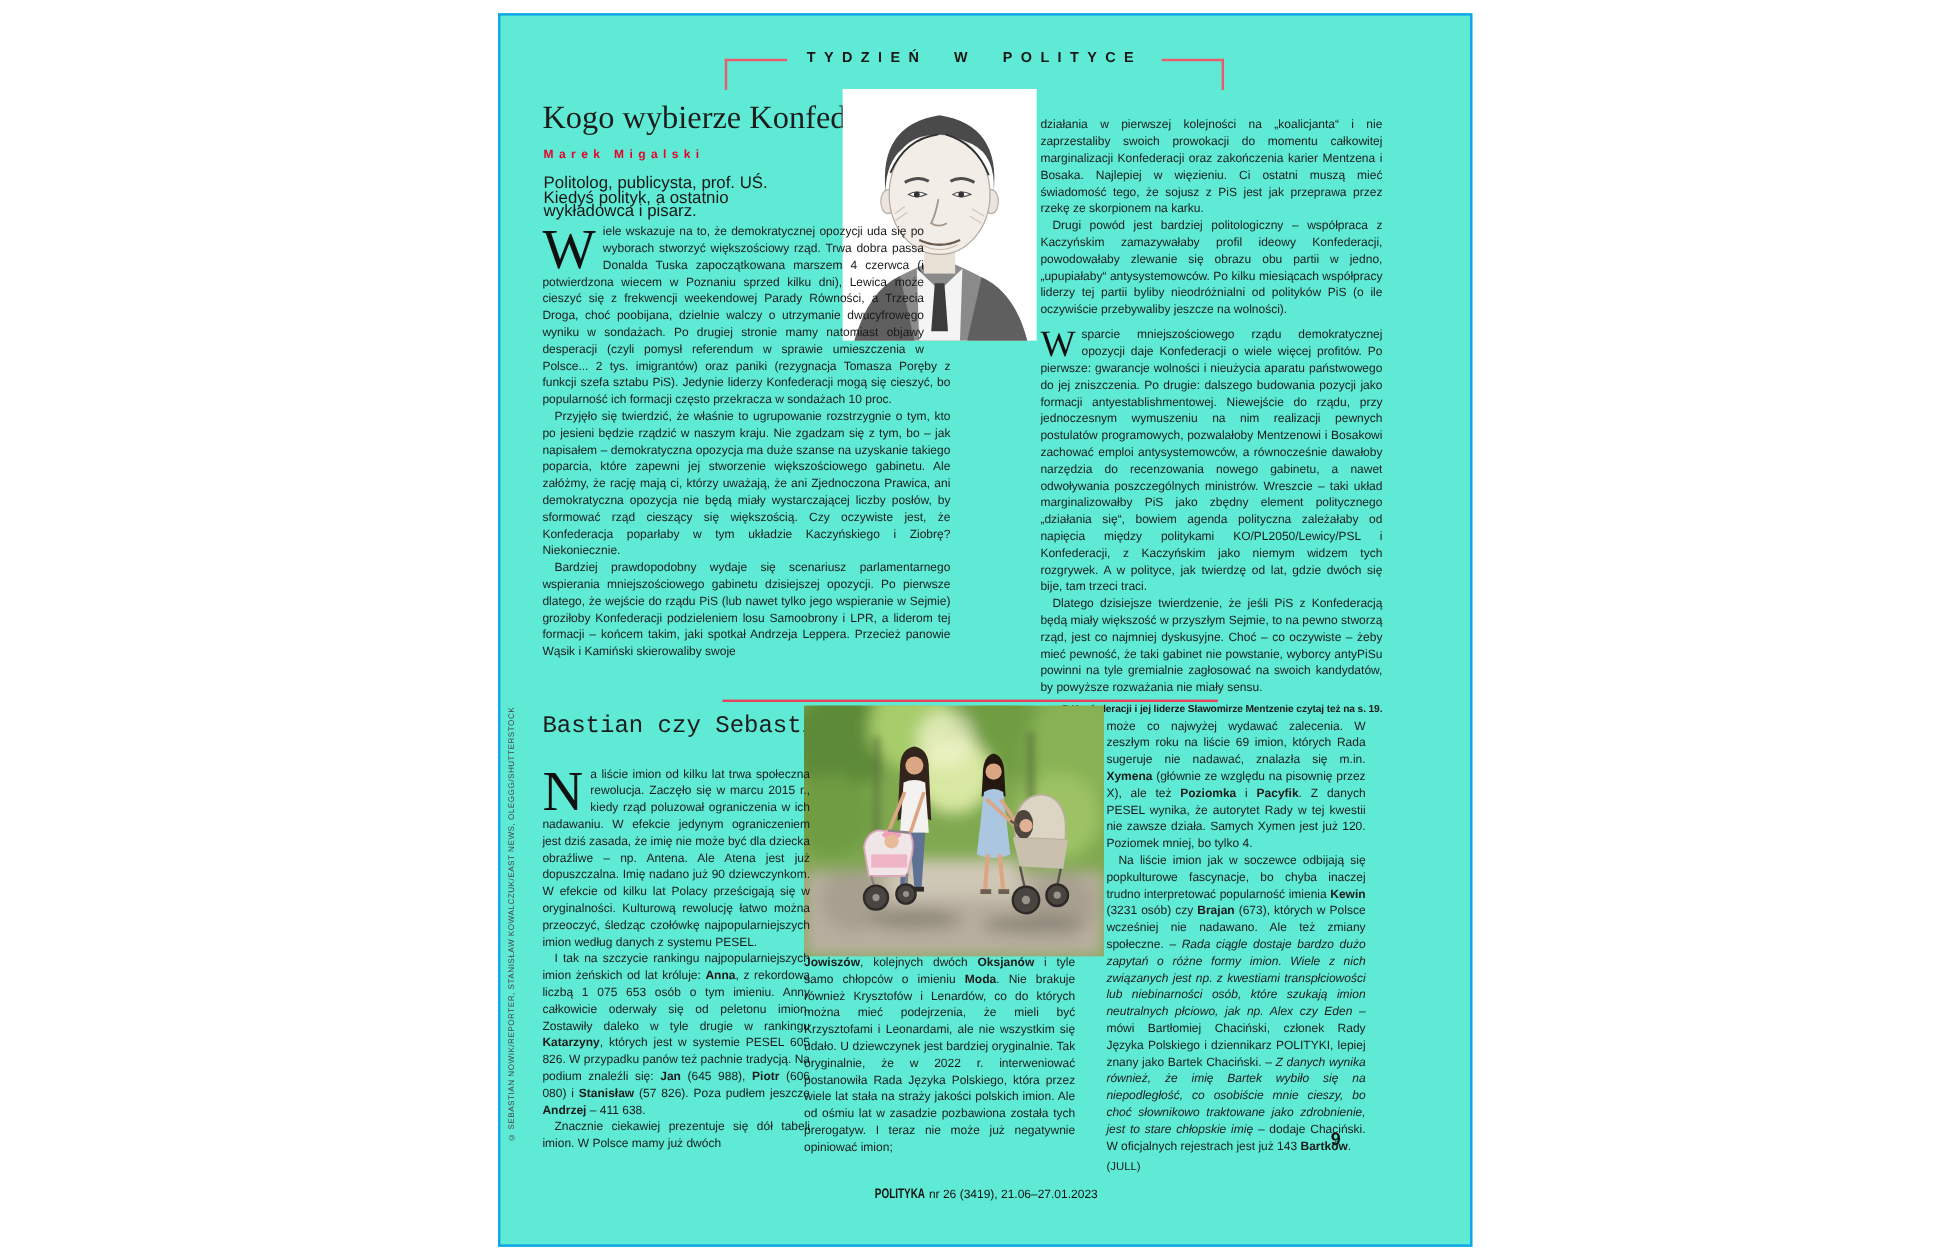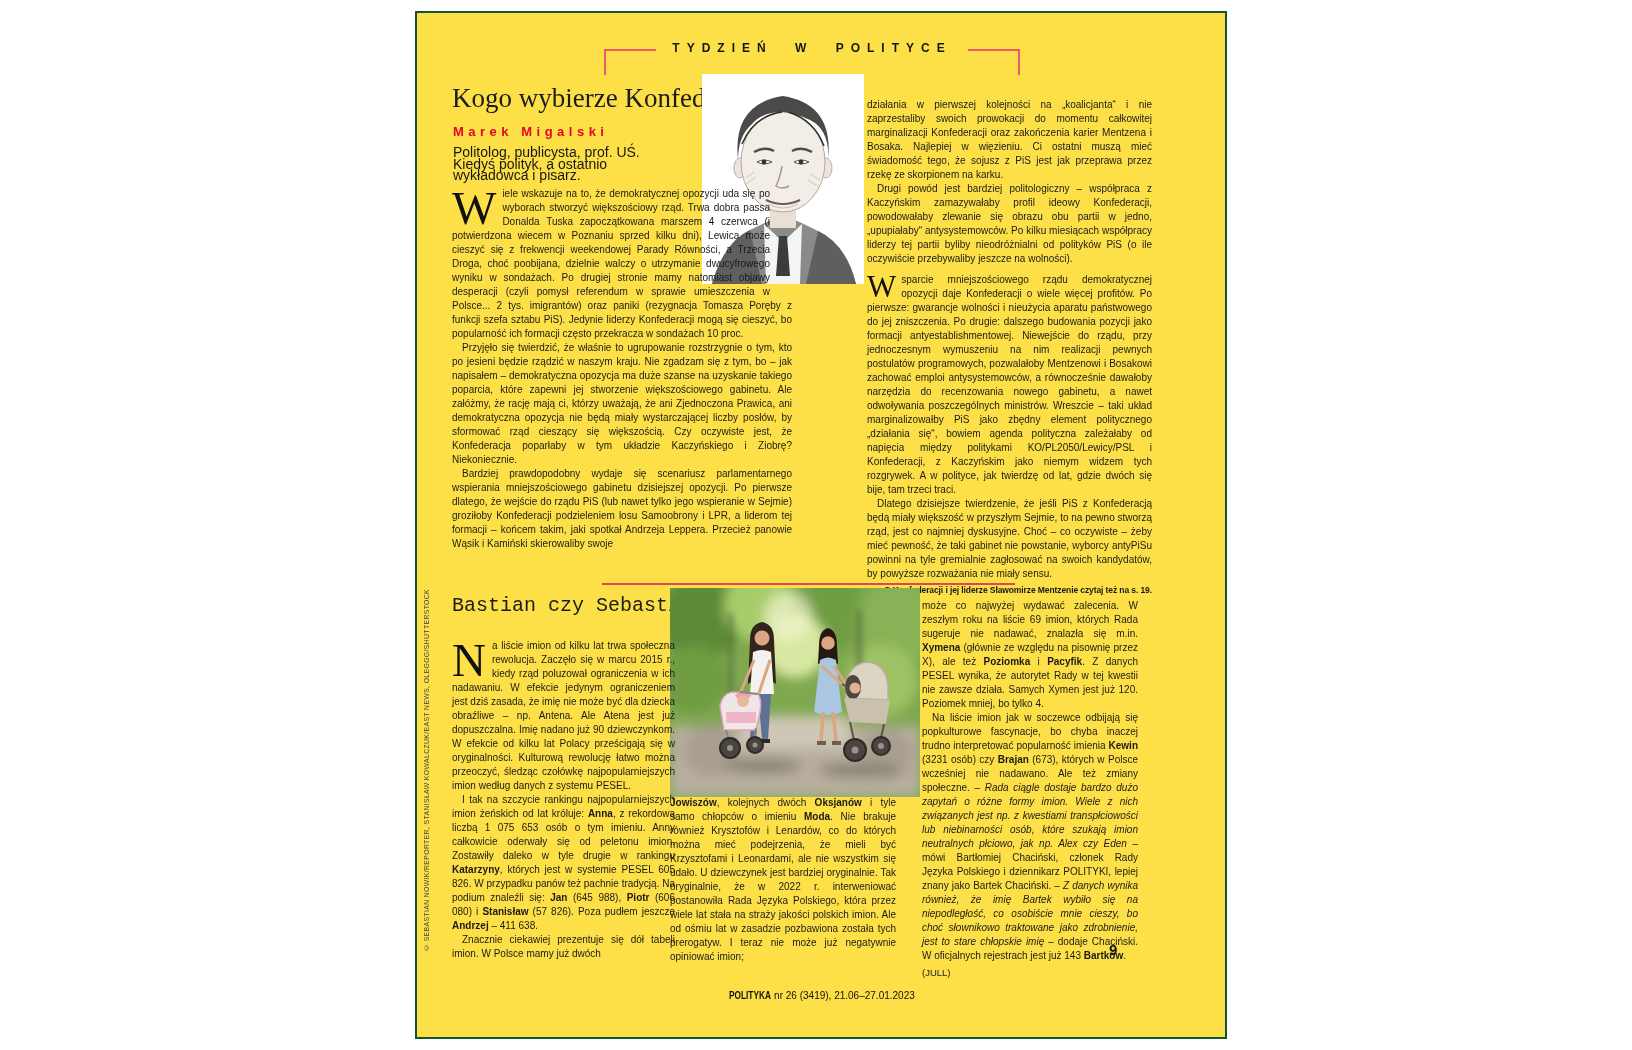--- a/index.html
+++ b/index.html
@@ -2,33 +2,33 @@
 <html lang="pl"><head>
 <meta charset="utf-8">
 <style>
   html,body{margin:0;padding:0;}
   body{
     width:1632px;height:1050px;background:#ffffff;position:relative;
     font-family:"Liberation Sans",sans-serif;color:#1a1a1a;overflow:hidden;
   }
   .sheet{
     position:absolute;left:415px;top:11px;width:812px;height:1028px;
-    border:2px solid #14532d;background:#fde047;box-sizing:border-box;
+    border:2px solid #0ea5e9;background:#5eead4;box-sizing:border-box;
   }
   
   .kicker{position:absolute;top:36px;left:187px;width:416px;display:flex;align-items:flex-start;}
   .kicker .seg{flex:1;height:24px;border-top:2px solid #ee5a6d;}
   .kicker .seg.l{border-left:2px solid #ee5a6d;}
   .kicker .seg.r{border-right:2px solid #ee5a6d;}
   .kicker .txt{padding:0 16px;margin-top:-8px;font-size:12px;font-weight:700;
     letter-spacing:7px;word-spacing:12px;white-space:nowrap;color:#161616;}
   
   .a1-title{position:absolute;left:35px;top:70px;font-family:"Liberation Serif",serif;
     font-size:27px;color:#1c1c1c;}
-  .a1-author{position:absolute;left:36px;top:111px;font-size:13px;font-weight:700;
+  .a1-author{position:absolute;left:36px;top:111px;font-size:10px;font-weight:700;
     letter-spacing:4.5px;color:#e40428;}
   .a1-bio{position:absolute;left:36px;top:134px;width:228px;font-size:14px;line-height:11.5px;color:#161616;}
   .portrait{position:absolute;left:285px;top:61px;width:162px;height:210px;}
   .a1-colL{position:absolute;left:35px;top:174px;width:340px;}
   .a1-colR{position:absolute;left:450px;top:85px;width:285px;}
   .bodytxt p{margin:0;text-align:justify;font-size:10px;line-height:14px;hyphens:auto;}
   .bodytxt p.ind{text-indent:10px;}
   .bodytxt p.sect{margin-top:7px;}
   .dc3{float:left;font-family:"Liberation Serif",serif;font-size:47px;line-height:37px;
     padding:3px 6px 0 0;color:#111;}

